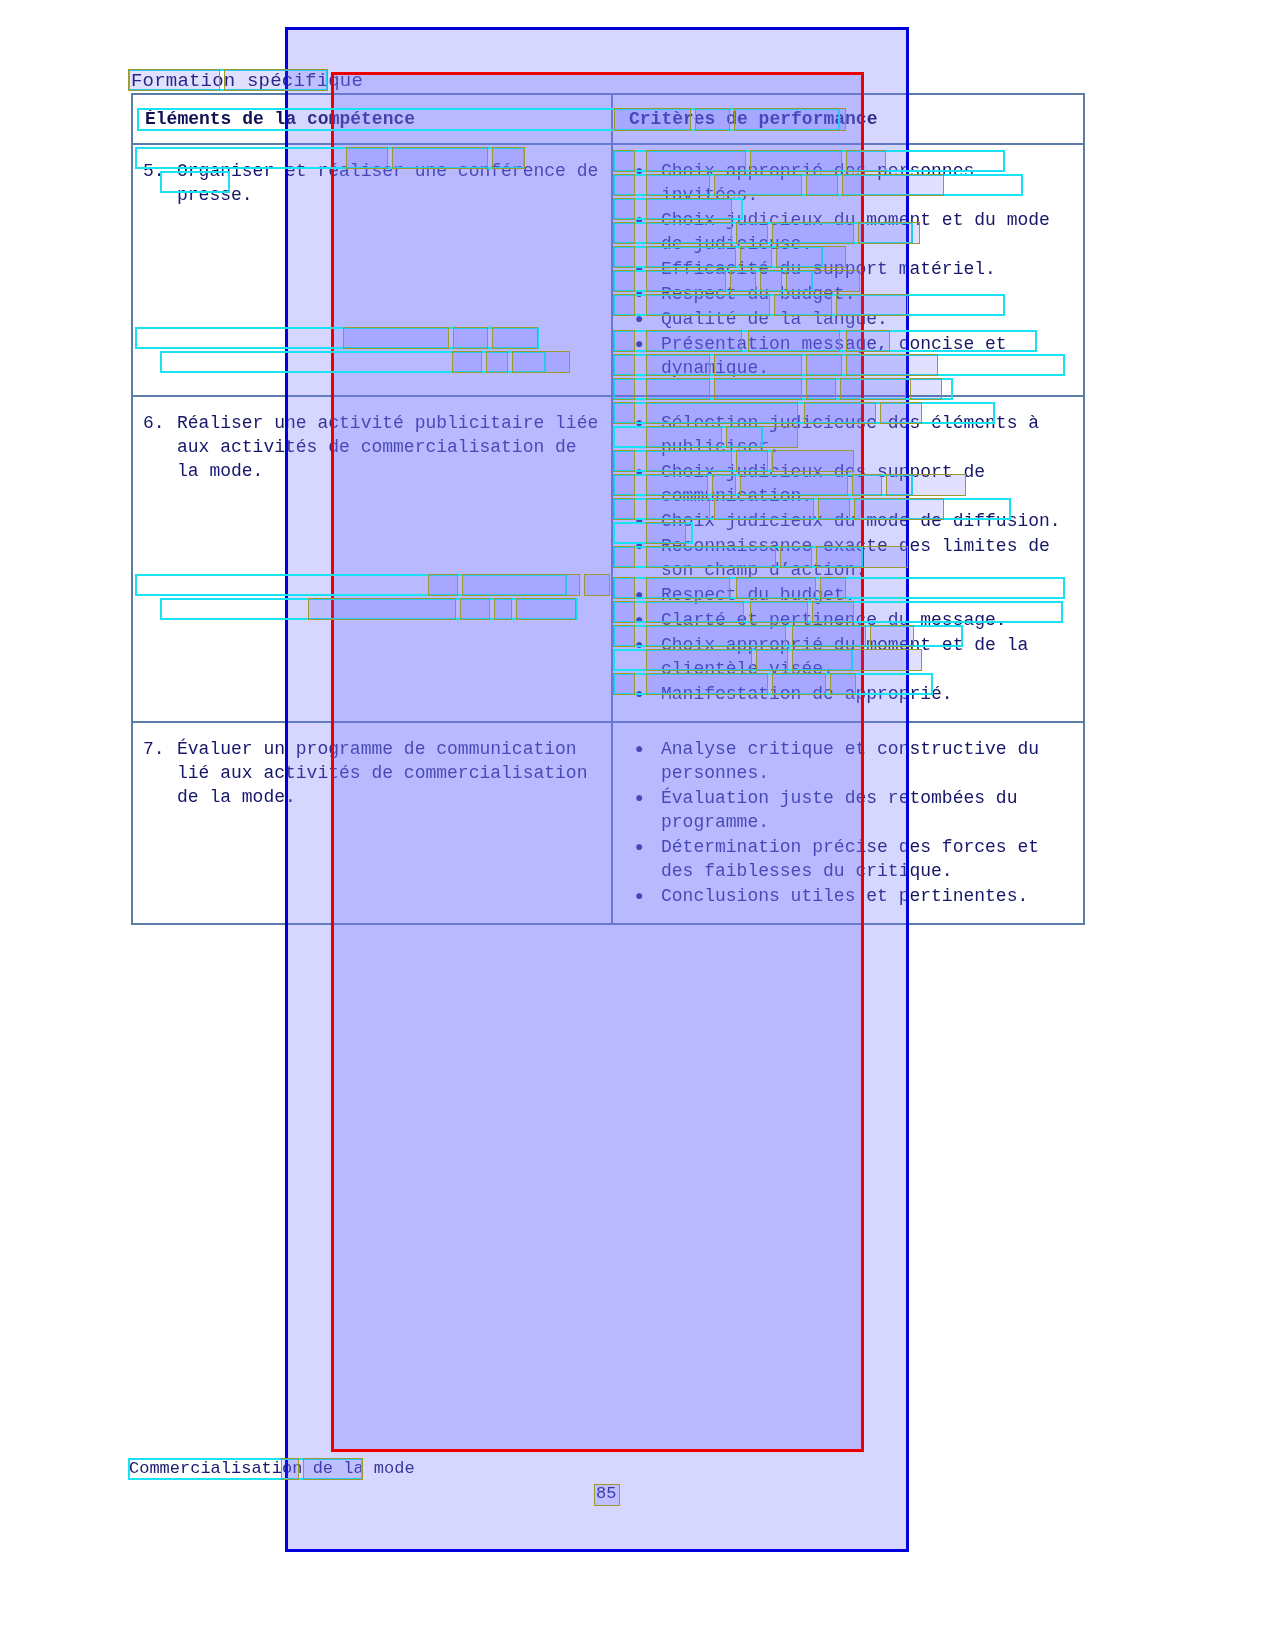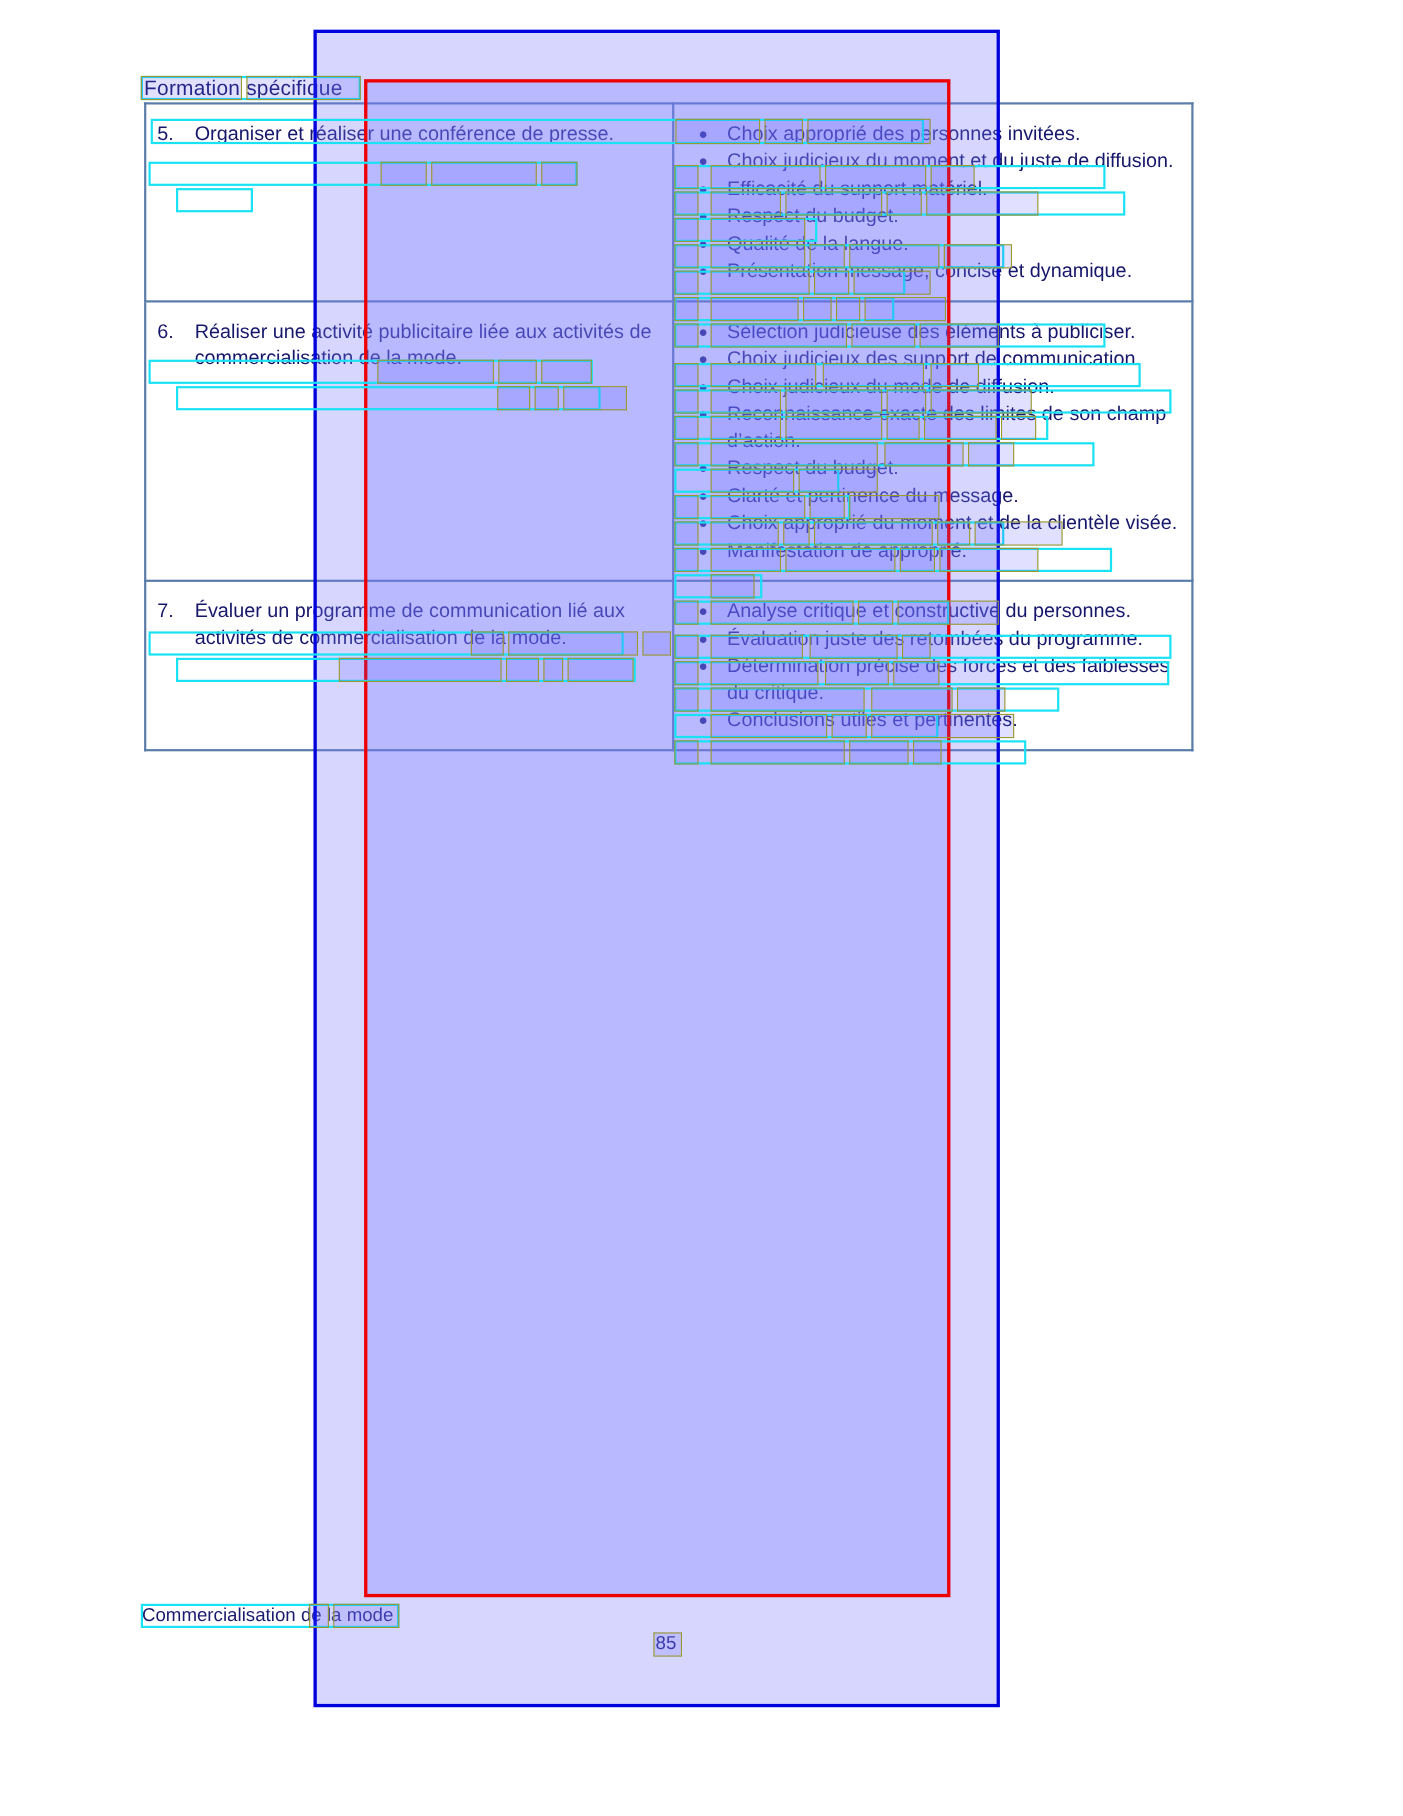--- a/index.html
+++ b/index.html
@@ -17,21 +17,21 @@
     background:rgba(120,120,255,0.30);
     border:3px solid #0000dd;
   }
   #region-red{
     left:331px;top:72px;width:533px;height:1380px;
     background:rgba(120,120,255,0.30);
     border:3px solid #ee0000;
   }
 
   
-  #doc{position:absolute;left:0;top:0;width:1275px;height:1651px;}
+  #doc{position:absolute;left:0;top:0;width:1275px;height:1651px;font-family:Liberation Mono, monospace;}
 
   .hdr-line{
     position:absolute;left:131px;top:70px;
     font-size:19px;color:#1a1a6e;letter-spacing:.2px;white-space:nowrap;
   }
 
   table.comp{
     position:absolute;left:131px;top:93px;
     width:952px;border-collapse:collapse;
     table-layout:fixed;
@@ -94,35 +94,43 @@
 
     <div class="hdr-line">Formation spécifique</div>
 
     <table class="comp">
       <colgroup>
           <col class="col-a">
           <col class="col-b">
         </colgroup>
 
       <tbody>
+          <tr>
+        <td>
+              <div class="th">Éléments de la compétence</div>
+            </td>
+        <td>
+              <div class="th b">Critères de performance</div>
+            </td>
+      </tr>
 
       <tr>
         <td>
               <div class="cell">
           <div class="elem">
             <span class="num">5.</span>
             <span>Organiser et réaliser une conférence de presse.</span>
           </div>
         </div>
             </td>
         <td>
               <div class="cell">
           <ul class="crit">
             <li><span class="bul">●</span><span>Choix approprié des personnes invitées.</span></li>
-            <li><span class="bul">●</span><span>Choix judicieux du moment et du juste de diffusion.</span></li>
+            <li><span class="bul">●</span><span>Choix judicieux du moment et du mode de judicieuse.</span></li>
             <li><span class="bul">●</span><span>Efficacité du support matériel.</span></li>
             <li><span class="bul">●</span><span>Respect du budget.</span></li>
             <li><span class="bul">●</span><span>Qualité de la langue.</span></li>
             <li><span class="bul">●</span><span>Présentation message, concise et dynamique.</span></li>
           </ul>
         </div>
             </td>
       </tr>
 
       <tr>

